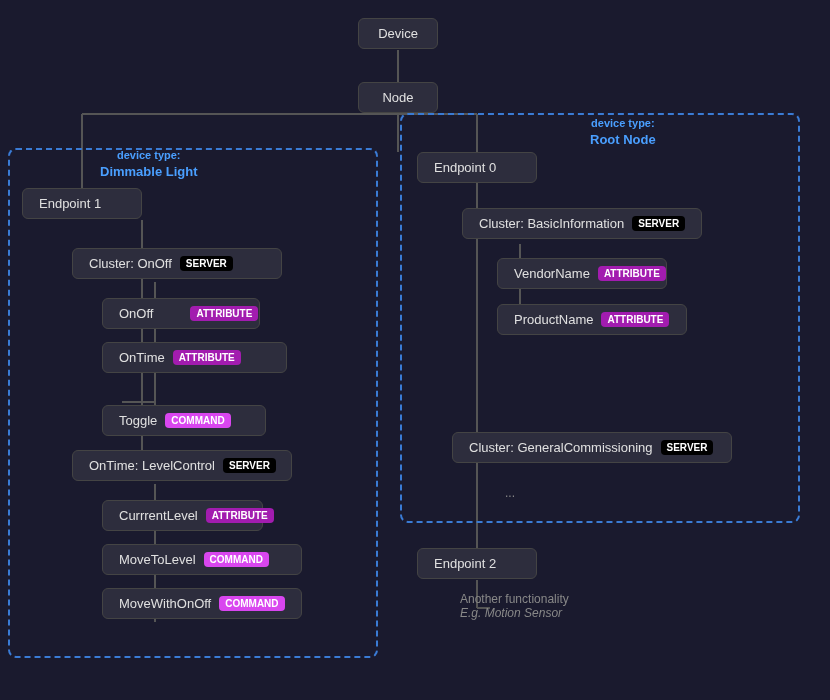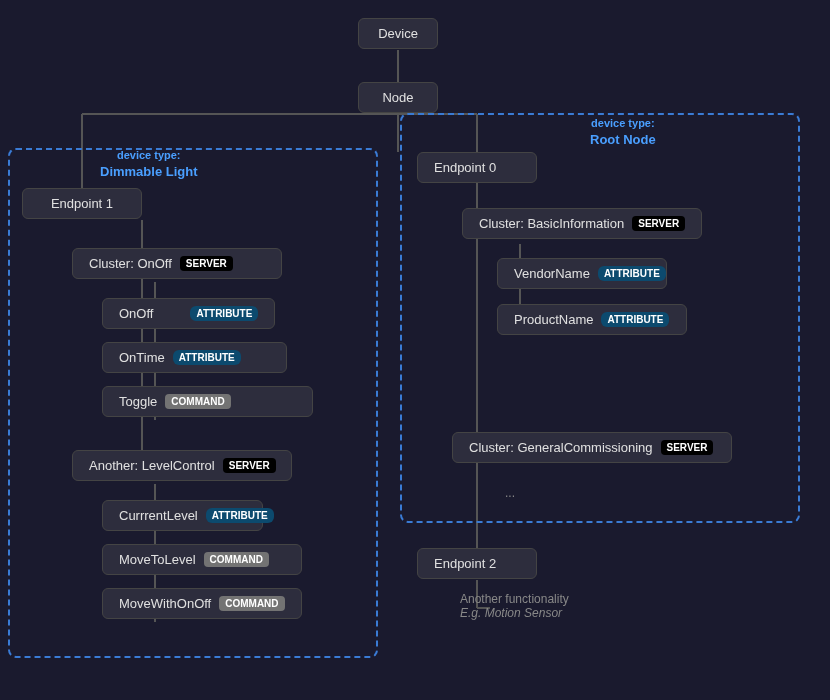--- a/index.html
+++ b/index.html
@@ -29,22 +29,22 @@
       align-items: center;
       gap: 8px;
     }
     .badge {
       border-radius: 4px;
       font-size: 10px;
       font-weight: bold;
       padding: 2px 6px;
     }
     .badge-server { background: #000000; color: #fff; }
-    .badge-attribute { background: #0c4a6e; color: #fff; border-radius: 6px; }
-    .badge-command { background: #737373; color: #fff; }
+    .badge-attribute { background: #a21caf; color: #fff; }
+    .badge-command { background: #d946ef; color: #fff; }
 
     .dashed-box {
       position: absolute;
       border: 2px dashed #3a7bd5;
       border-radius: 8px;
     }
     .device-type-label {
       position: absolute;
       color: #4a9fff;
       font-size: 12px;
@@ -148,46 +148,46 @@
     <span class="badge badge-attribute">ATTRIBUTE</span>
   </div>
 
   <div class="node-box" style="left:452px; top:432px; width:280px;">
     <span>Cluster: GeneralCommissioning</span>
     <span class="badge badge-server">SERVER</span>
   </div>
 
   <div style="position:absolute; left:505px; top:486px; color:#888; font-size:12px;">...</div>
 
-  <div class="node-box" style="left:22px; top:188px; width:120px;justify-content:center;">
+  <div class="node-box" style="left:22px; top:188px; width:120px;">
     <span>Endpoint 1</span>
   </div>
 
   <div class="node-box" style="left:72px; top:248px; width:210px;">
     <span>Cluster: OnOff</span>
     <span class="badge badge-server">SERVER</span>
   </div>
 
-  <div class="node-box" style="left:102px; top:298px; width:173px;gap:37px;">
+  <div class="node-box" style="left:102px; top:298px; width:158px;gap:37px;">
     <span>OnOff</span>
     <span class="badge badge-attribute">ATTRIBUTE</span>
   </div>
 
   <div class="node-box" style="left:102px; top:342px; width:185px;">
     <span>OnTime</span>
     <span class="badge badge-attribute">ATTRIBUTE</span>
   </div>
 
-  <div class="node-box" style="left:102px; top:386px; width:211px;">
+  <div class="node-box" style="left:102px; top:405px; width:164px;">
     <span>Toggle</span>
     <span class="badge badge-command">COMMAND</span>
   </div>
 
   <div class="node-box" style="left:72px; top:450px; width:220px;">
-    <span>Another: LevelControl</span>
+    <span>OnTime: LevelControl</span>
     <span class="badge badge-server">SERVER</span>
   </div>
 
   <div class="node-box" style="left:102px; top:500px; width:161px;">
     <span>CurrrentLevel</span>
     <span class="badge badge-attribute">ATTRIBUTE</span>
   </div>
 
   <div class="node-box" style="left:102px; top:544px; width:200px;">
     <span>MoveToLevel</span>

